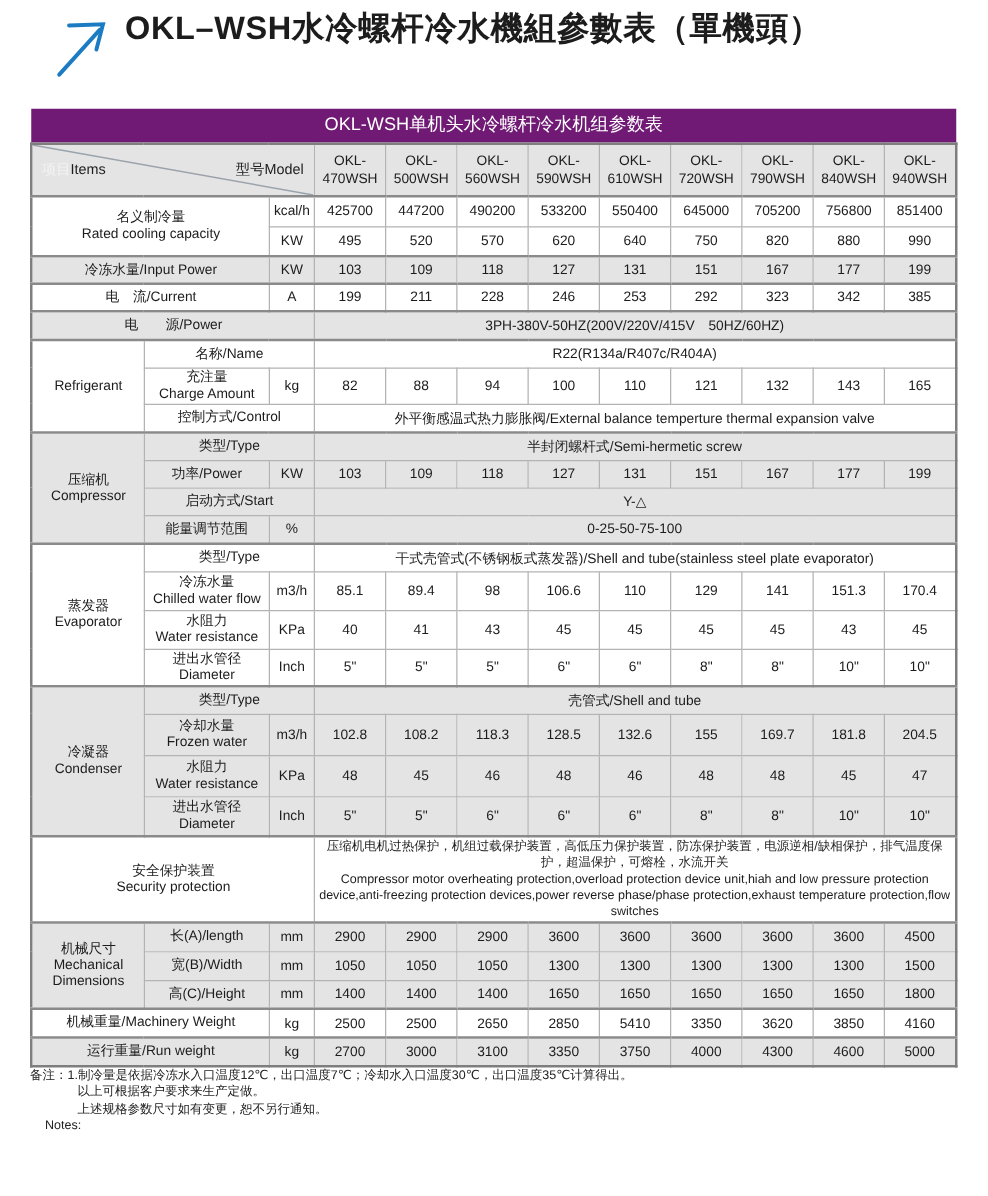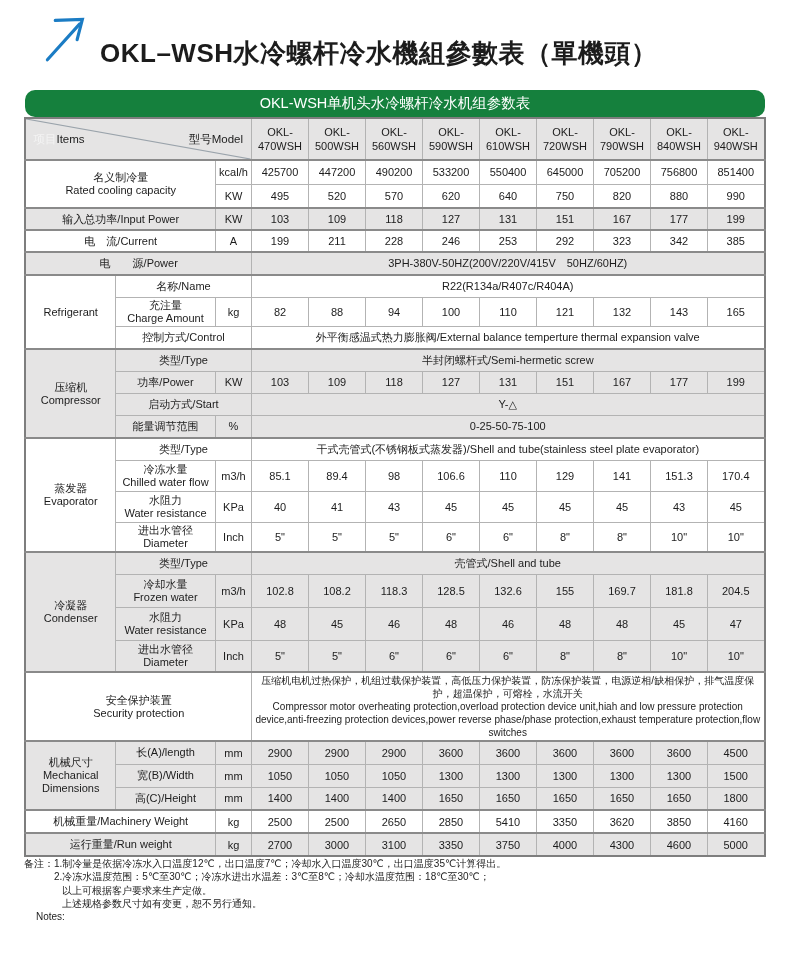--- a/index.html
+++ b/index.html
@@ -2,21 +2,21 @@
 <html><head>
 <meta charset="utf-8">
 <style>
   html,body{margin:0;padding:0;background:#ffffff;}
   body{width:790px;font-family:"Liberation Sans","DejaVu Sans",sans-serif;color:#1c1c1c;}
   .page{width:790px;height:957px;box-sizing:border-box;position:relative;overflow:hidden;background:#fff;}
 
   
   .hdr-wrap{display:flex;align-items:flex-start;padding:6px 0 0 36px;}
   .logo{width:56px;height:58px;flex:0 0 56px;margin-top:2px;}
-  .titles{margin-left:8px;margin-top:31px;}
+  .titles{margin-left:8px;}
   .title-zh{font-size:26px;font-weight:bold;letter-spacing:0.5px;line-height:32px;white-space:nowrap;}
   .title-en{font-size:16.5px;line-height:22px;margin-top:1px;white-space:nowrap;}
 
   
   .banner{width:740px;margin:21px auto 0 auto;background:#1ea7de;color:#ffffff;
           text-align:center;font-size:14.5px;line-height:27px;height:27px;}
 
   
   table.spec{width:740px;margin:0 auto;border-collapse:collapse;table-layout:fixed;
              border:2px solid #7e7e7e;font-size:11px;}
@@ -49,21 +49,21 @@
   <div class="hdr-wrap">
     <svg class="logo" viewBox="0 0 64 64" fill="none" stroke="#1b7cc4" stroke-width="3.6" stroke-linecap="round" stroke-linejoin="miter">
       <line x1="13" y1="58" x2="50" y2="17"></line>
       <path d="M22,13 L53,12 L47,35"></path>
     </svg>
     <div class="titles">
       <div class="title-zh">OKL–WSH水冷螺杆冷水機組參數表（單機頭）</div>
     </div>
   </div>
 
-  <div class="banner" style="background: #15803d; border-radius: 10px;">OKL-WSH单机头水冷螺杆冷水机组参数表</div>
+  <div class="banner" style="background: #701a75;">OKL-WSH单机头水冷螺杆冷水机组参数表</div>
 
   <table class="spec">
     <colgroup>
       <col style="width:90px">
         <col style="width:100px">
         <col style="width:36px">
       <col style="width:57px">
         <col style="width:57px">
         <col style="width:57px">
       <col style="width:57px">
@@ -138,21 +138,21 @@
           <td class="val">520</td>
           <td class="val">570</td>
           <td class="val">620</td>
           <td class="val">640</td>
           <td class="val">750</td>
           <td class="val">820</td>
           <td class="val">880</td>
           <td class="val">990</td>
         </tr>
         <tr class="g st" style="height: 22px;">
-          <td class="lbl" colspan="2">输入总功率/Input Power</td>
+          <td class="lbl" colspan="2">冷冻水量/Input Power</td>
           <td class="unit">KW</td>
           <td class="val">103</td>
           <td class="val">109</td>
           <td class="val">118</td>
           <td class="val">127</td>
           <td class="val">131</td>
           <td class="val">151</td>
           <td class="val">167</td>
           <td class="val">177</td>
           <td class="val">199</td>
@@ -382,19 +382,18 @@
           <td class="val">4000</td>
           <td class="val">4300</td>
           <td class="val">4600</td>
           <td class="val">5000</td>
         </tr>
       </tbody>
   </table>
 
   <div class="notes" id="notes">
       <div style="padding-left: 0px;">备注：1.制冷量是依据冷冻水入口温度12℃，出口温度7℃；冷却水入口温度30℃，出口温度35℃计算得出。</div>
-      <div style="padding-left: 30px;">2.冷冻水温度范围：5℃至30℃；冷冻水进出水温差：3℃至8℃；冷却水温度范围：18℃至30℃；</div>
       <div style="padding-left: 38px;">以上可根据客户要求来生产定做。</div>
       <div style="padding-left: 38px;">上述规格参数尺寸如有变更，恕不另行通知。</div>
       <div style="padding-left: 12px;">Notes:</div>
     </div>
 
 </div>
 
 </body></html>

